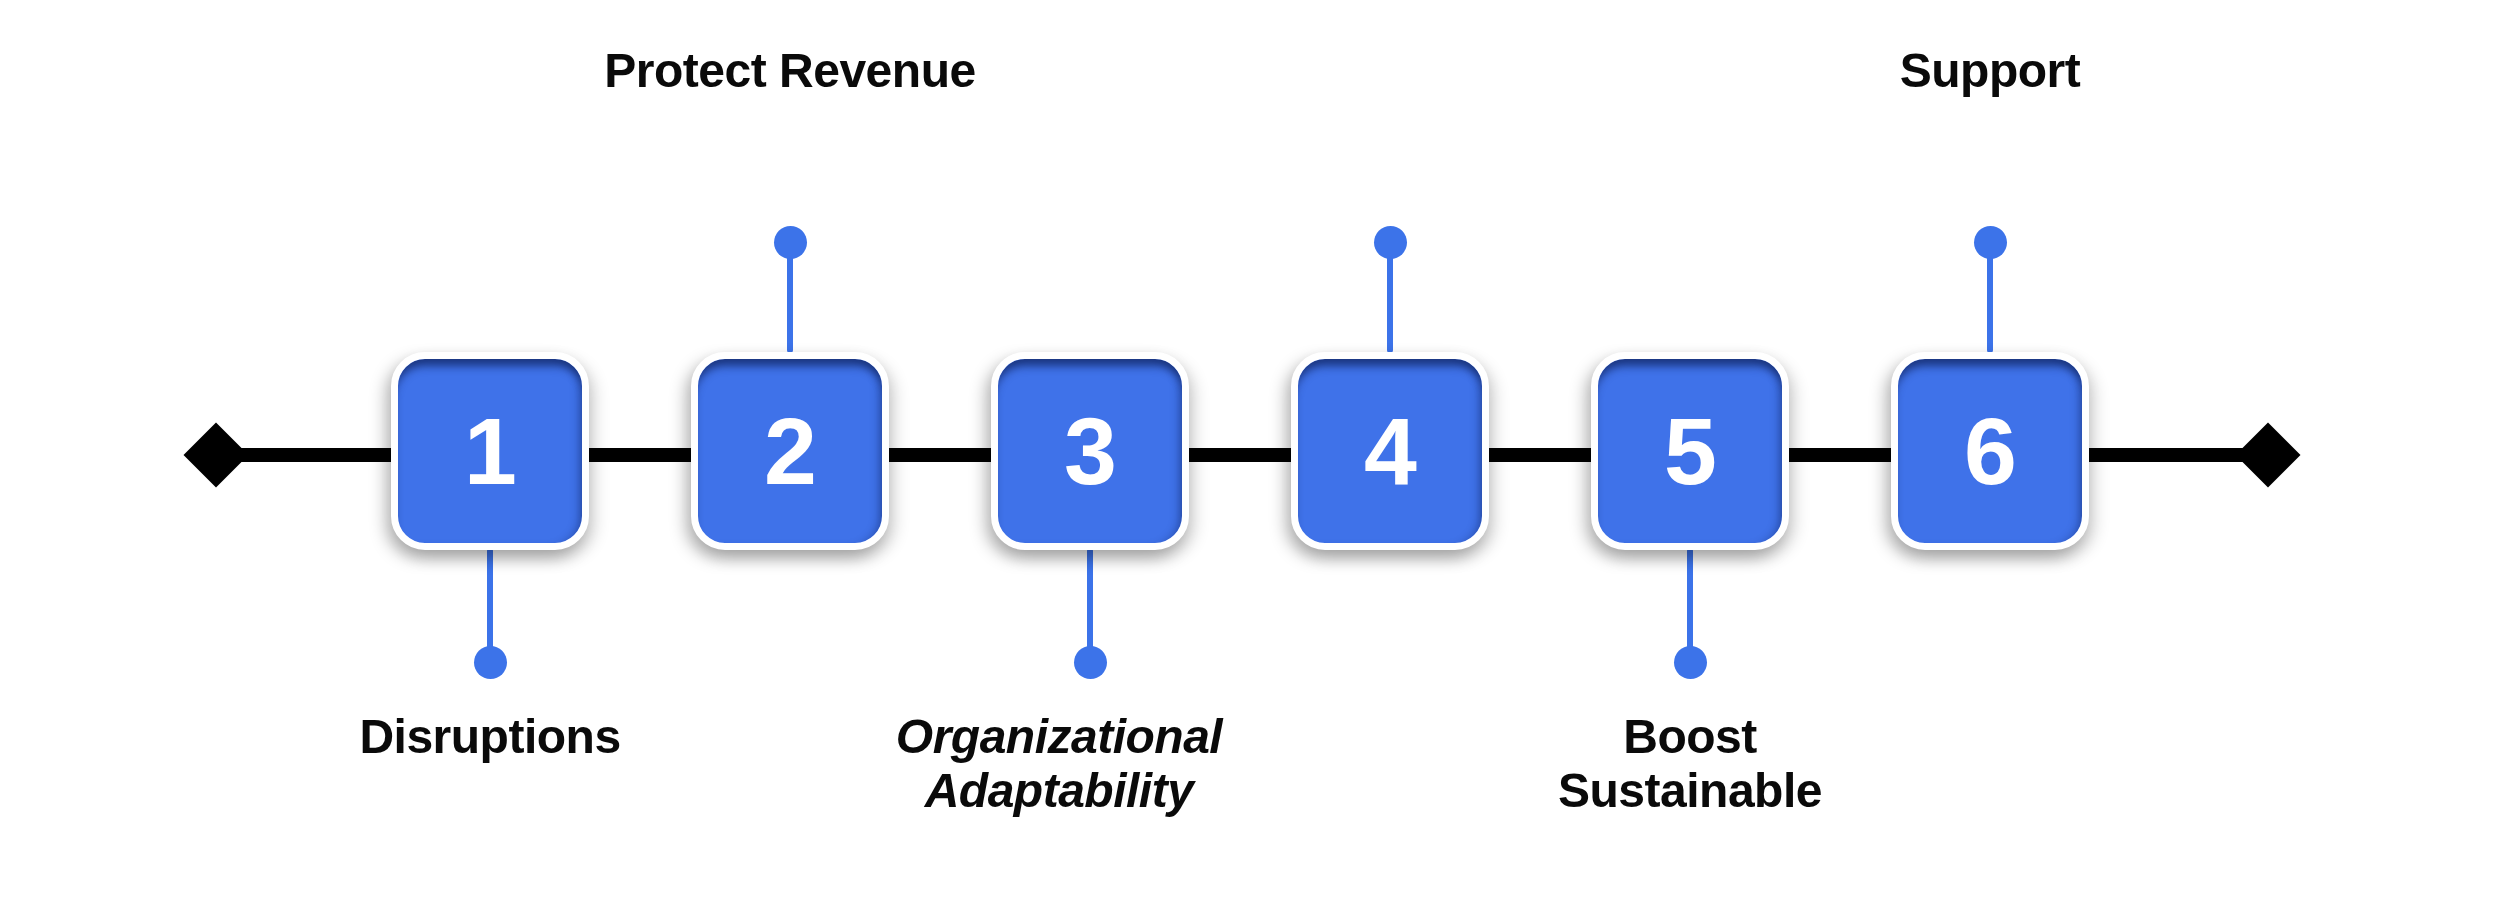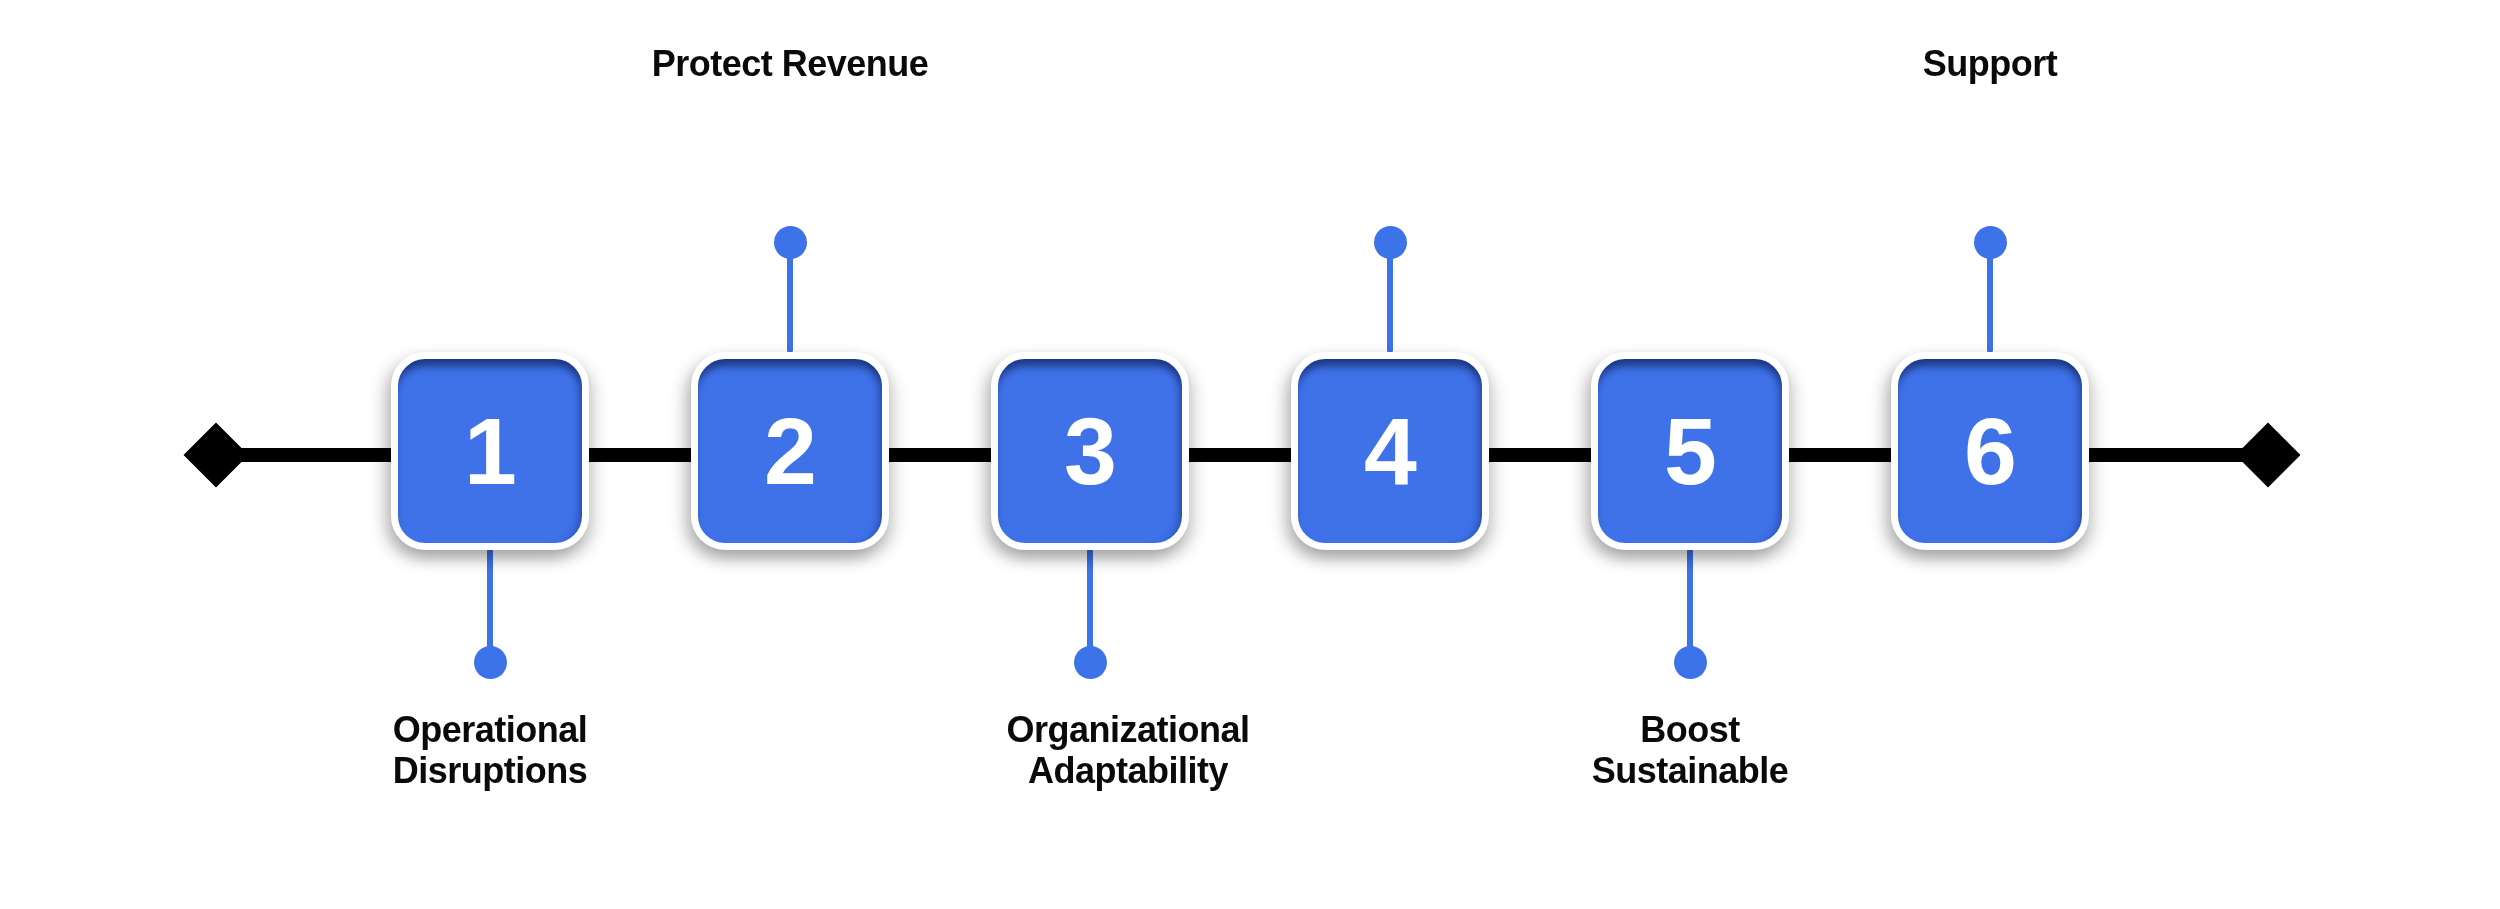--- a/index.html
+++ b/index.html
@@ -77,21 +77,21 @@
     z-index: 2;
   }
   .connector-dot.above { top: 226px; }
   .connector-dot.below { top: 646px; }
 
   .step-label {
     position: absolute;
     width: 700px;
     text-align: center;
     color: #0a0a0a;
-    font-size: 36px;
+    font-size: 48px;
     font-weight: 700;
     line-height: 1.13;
     letter-spacing: -0.5px;
   }
   .step-label.above { top: 44px; }
   .step-label.below { top: 710px; }
 </style>
 </head>
 <body>
 
@@ -99,37 +99,36 @@
   <div class="timeline-bar"></div>
   <div class="diamond left"></div>
   <div class="diamond right"></div>
   <div id="steps-root">
       <div class="connector-stem below" style="left: 487px;"></div>
       <div class="connector-dot below" style="left: 473.5px;"></div>
       <div class="step-box" style="left: 391px;">
         <span class="step-number">1</span>
       </div>
       <div class="step-label below" style="left: 140px;">
-        <div>Operational</div>
         <div>Disruptions</div>
       </div>
       <div class="connector-stem above" style="left: 787px;"></div>
       <div class="connector-dot above" style="left: 773.5px;"></div>
       <div class="step-box" style="left: 691px;">
         <span class="step-number">2</span>
       </div>
       <div class="step-label above" style="left: 440px;">
         <div>Protect Revenue</div>
       </div>
       <div class="connector-stem below" style="left: 1087px;"></div>
       <div class="connector-dot below" style="left: 1073.5px;"></div>
       <div class="step-box" style="left: 991px;">
         <span class="step-number">3</span>
       </div>
-      <div class="step-label below" style="left: 778px;">
+      <div class="step-label below" style="left: 709px; font-style: italic;">
         <div>Organizational</div>
         <div>Adaptability</div>
       </div>
       <div class="connector-stem above" style="left: 1387px;"></div>
       <div class="connector-dot above" style="left: 1373.5px;"></div>
       <div class="step-box" style="left: 1291px;">
         <span class="step-number">4</span>
       </div>
       <div class="step-label above" style="left: 1040px;">
       </div>

